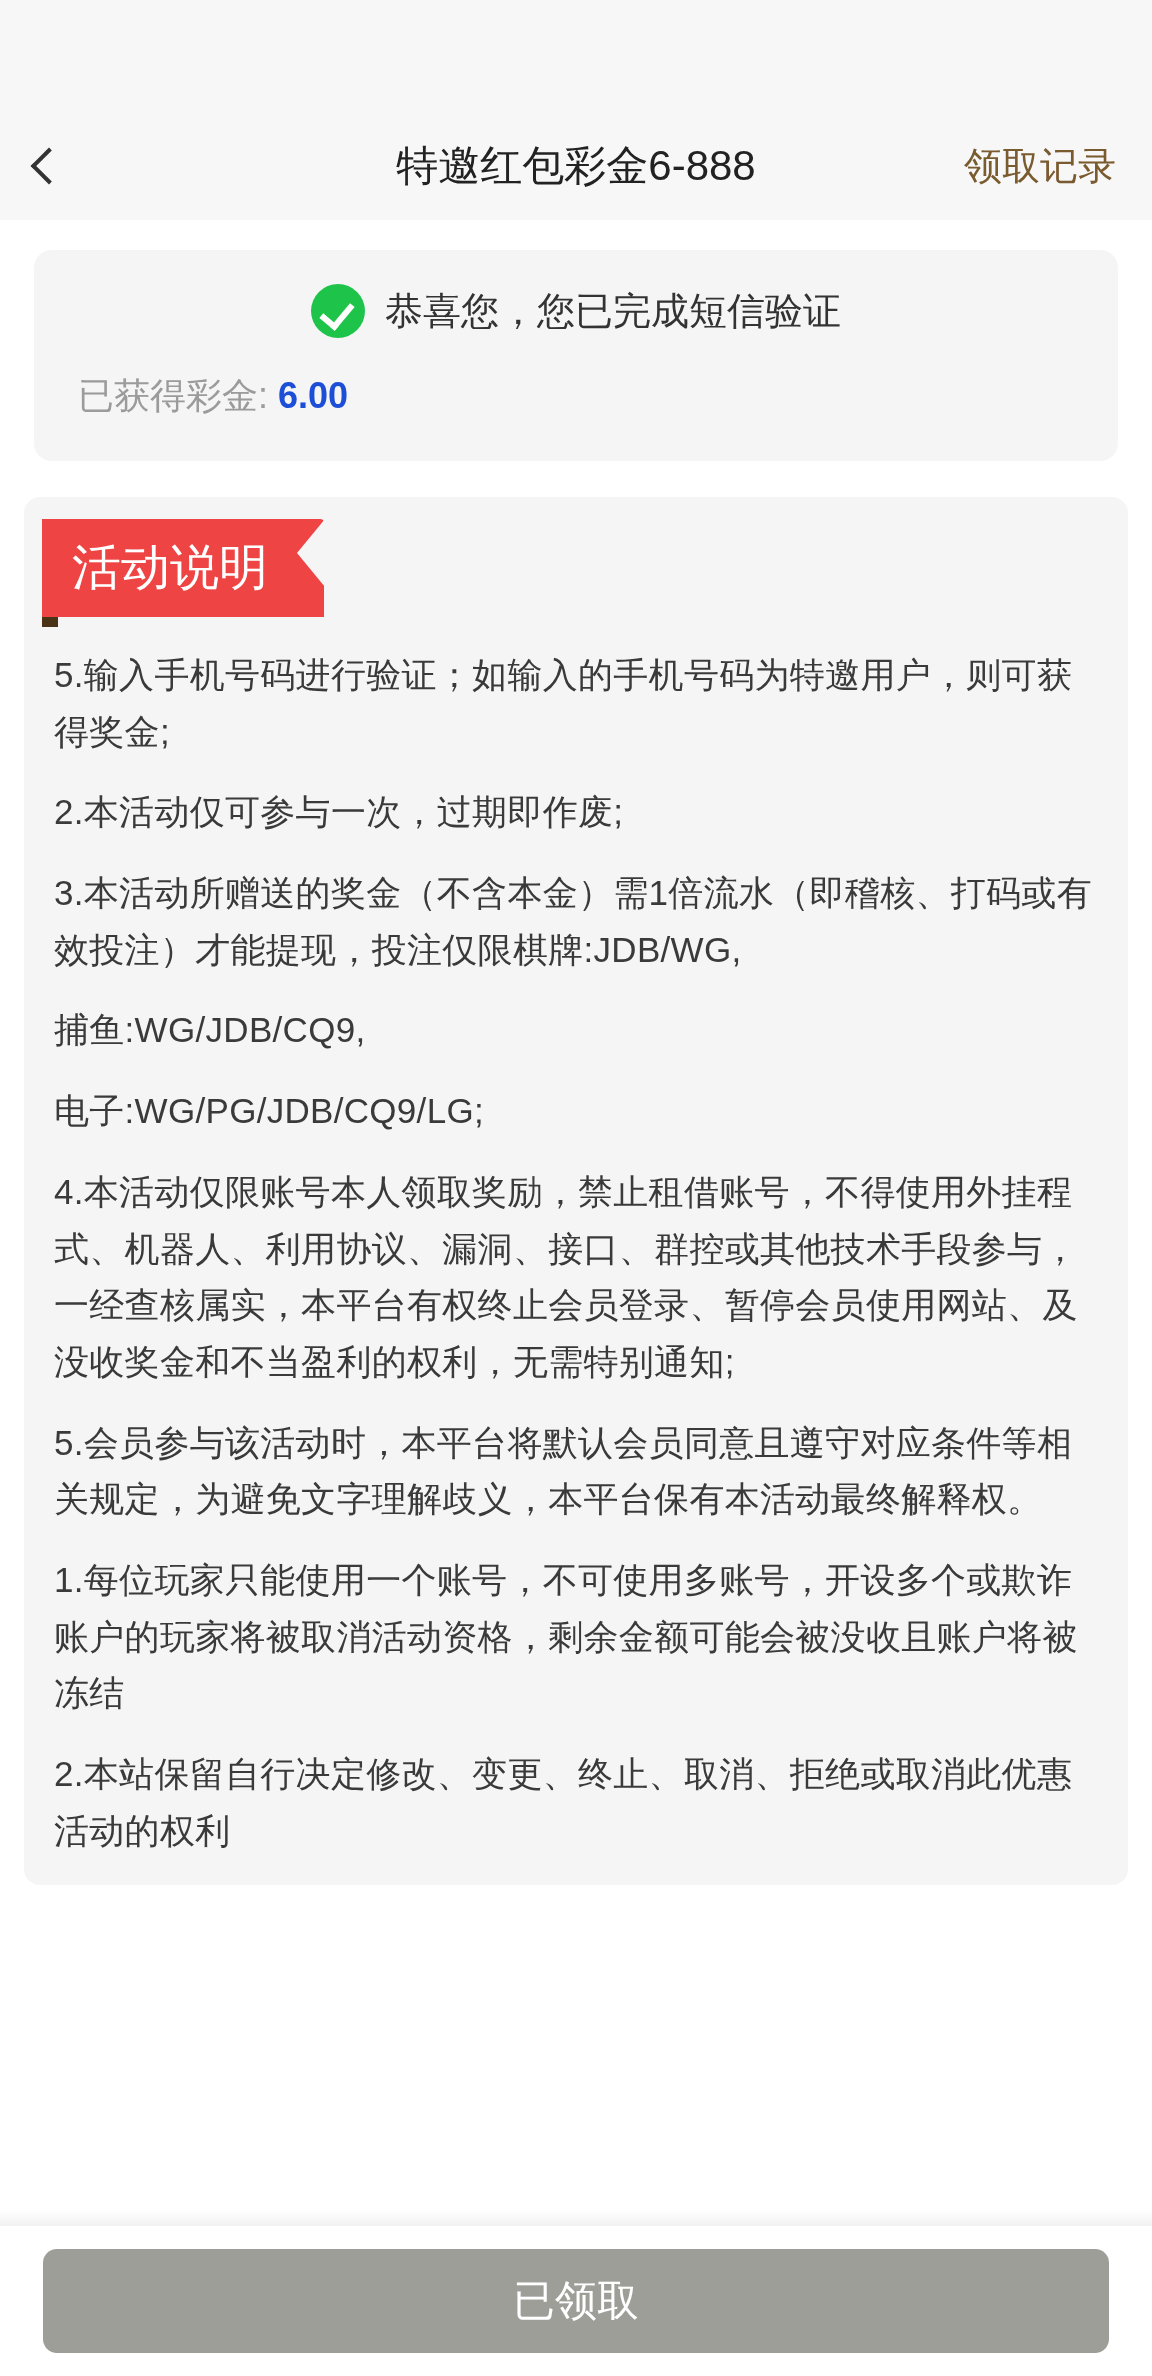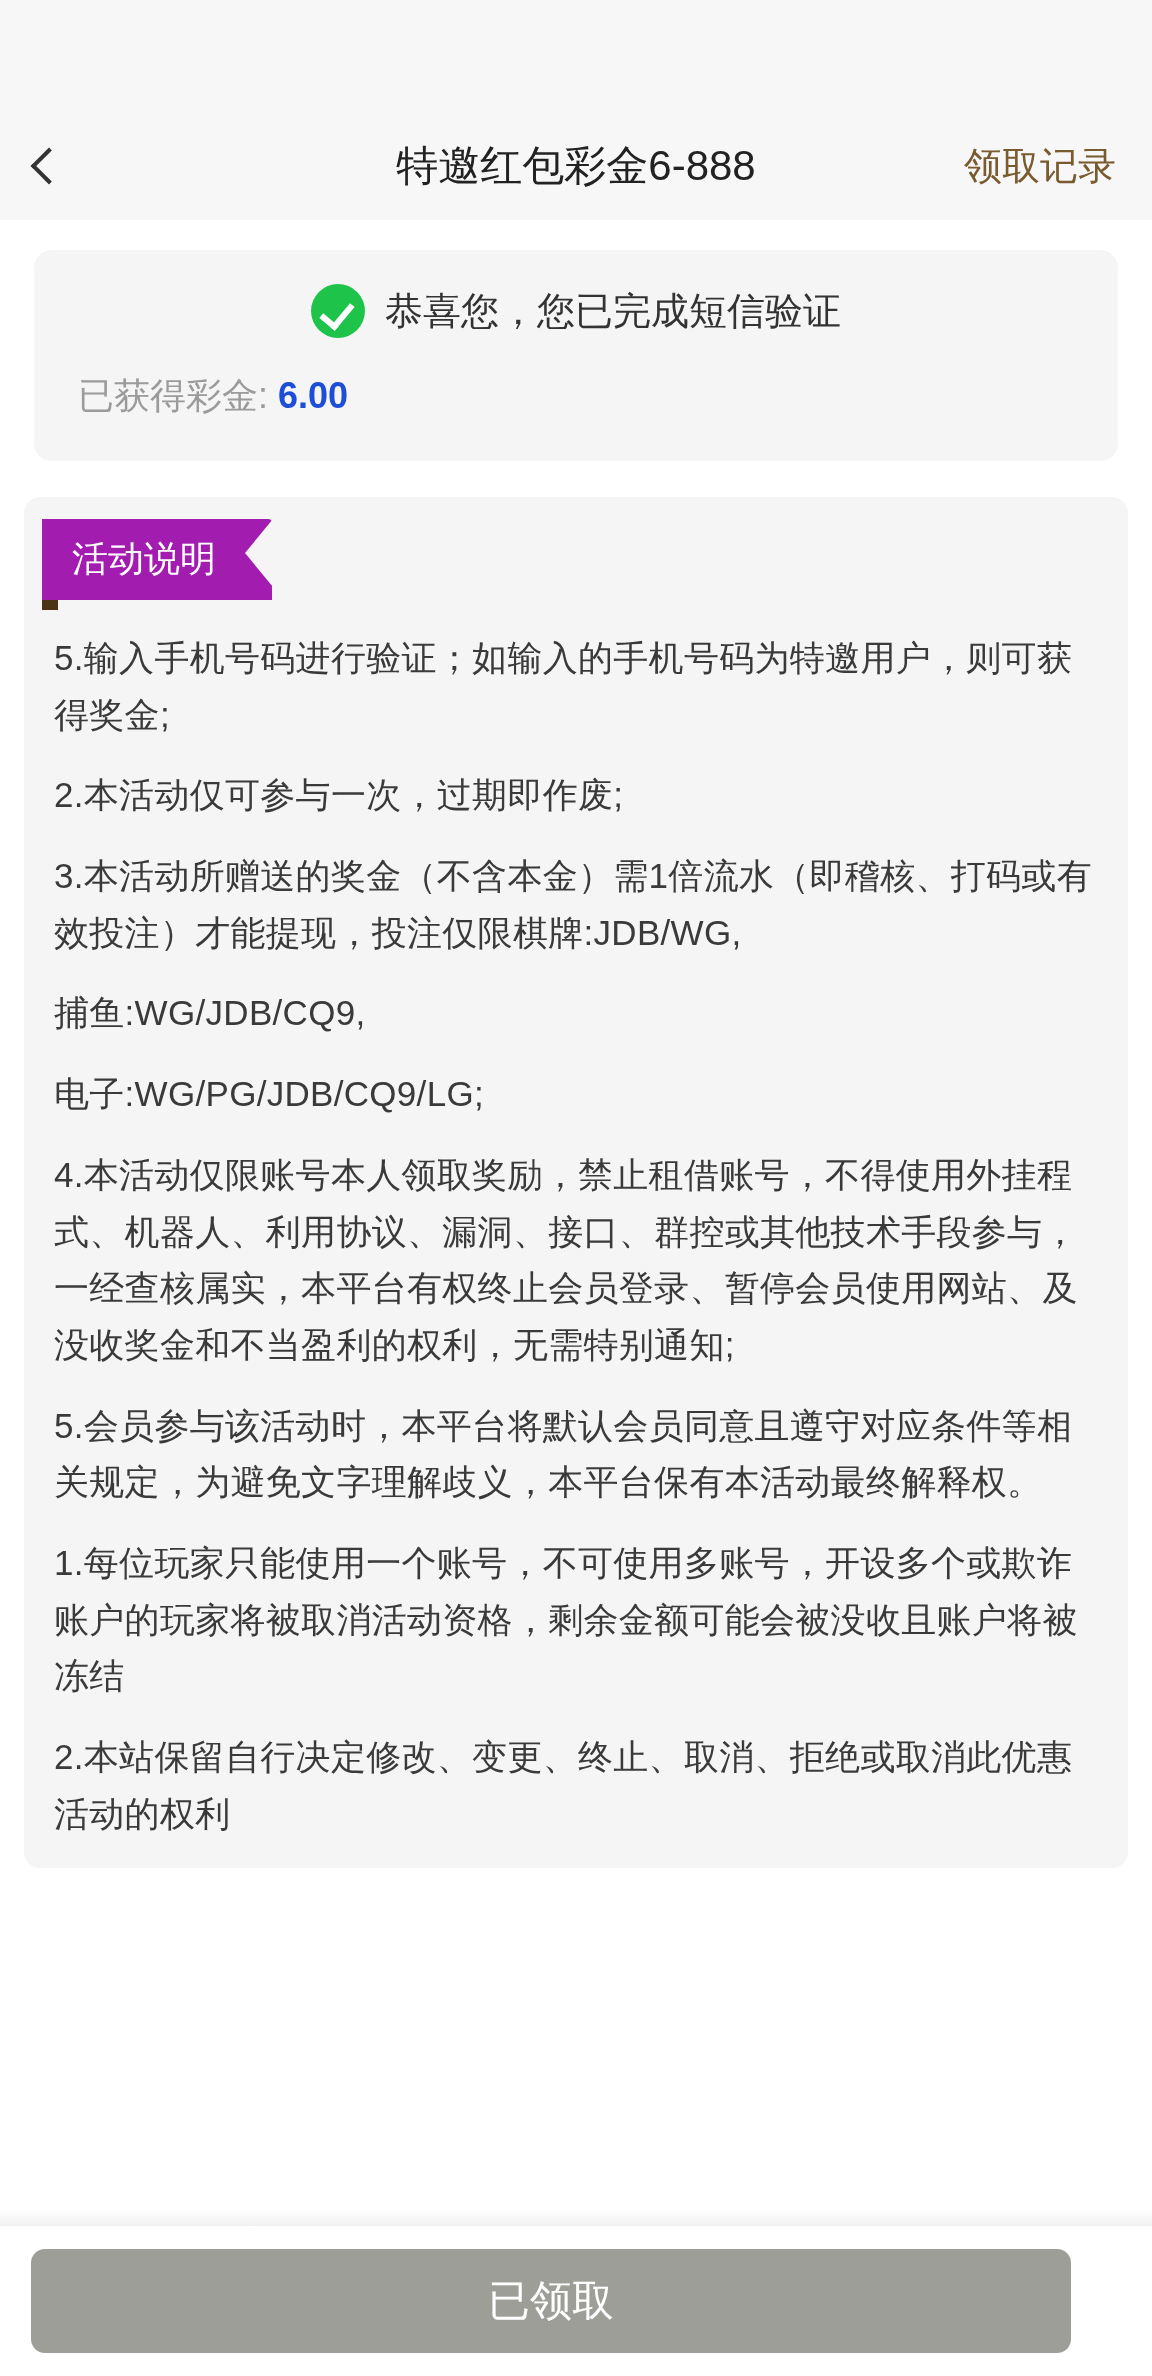--- a/index.html
+++ b/index.html
@@ -124,23 +124,23 @@
   
   .panel {
     margin: 36px 24px 0 24px;
     background: #f5f5f5;
     border-radius: 16px;
     padding: 0 0 26px 0;
   }
   .ribbon {
     position: relative;
     display: inline-block;
-    background: #a21caf;
+    background: #ef4444;
     color: #ffffff;
-    font-size: 36px;
+    font-size: 49px;
     padding: 16px 56px 16px 30px;
     border-top-right-radius: 4px;
     margin-left: 18px;
     text-align: center;
   }
   .ribbon::after {
     content: "";
     position: absolute;
     right: -1px;
     top: 0;
@@ -169,27 +169,26 @@
     color: #3a3a3a;
     margin: 24px 30px 0 30px;
     letter-spacing: 0.3px;
   }
 
   
   .footer {
     position: absolute;
     left: 0;
     bottom: 0;
-    width: 1040px;
+    width: 1152px;
     height: 150px;
     background: #ffffff;
     display: flex;
     align-items: center;
     justify-content: center;
-    padding-left: 31px;
   }
   .claim-btn {
     width: 1066px;
     height: 104px;
     border-radius: 14px;
     background: #9e9e99;
     color: #ffffff;
     font-size: 42px;
     display: flex;
     align-items: center;

